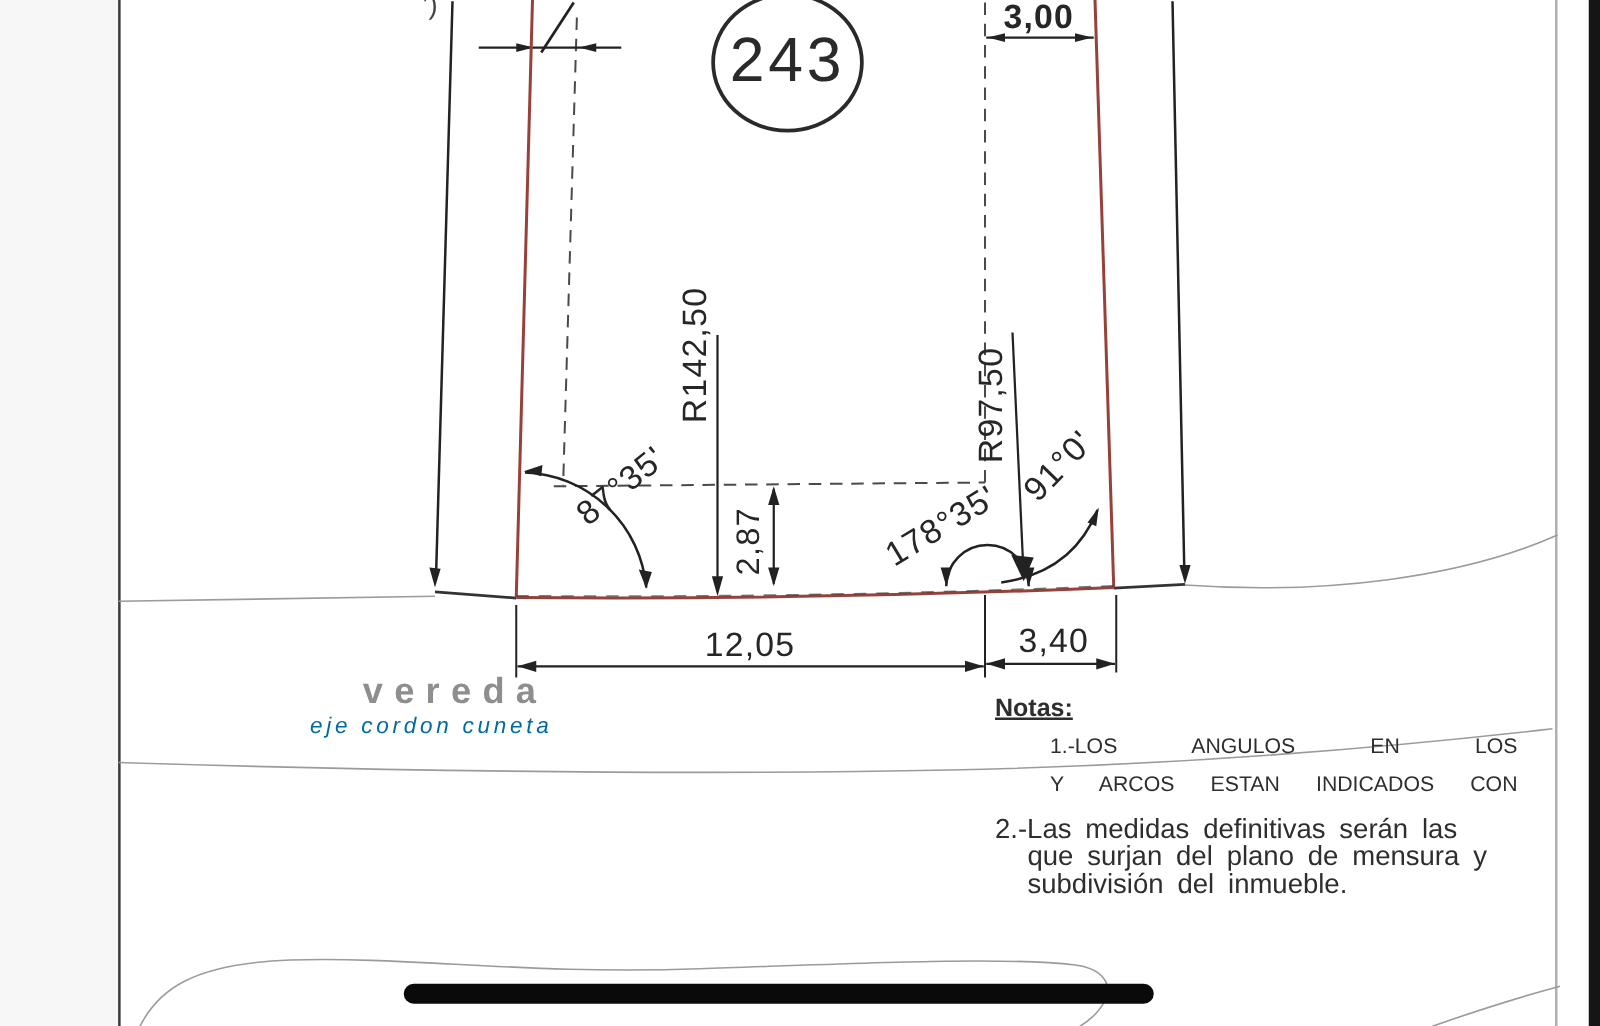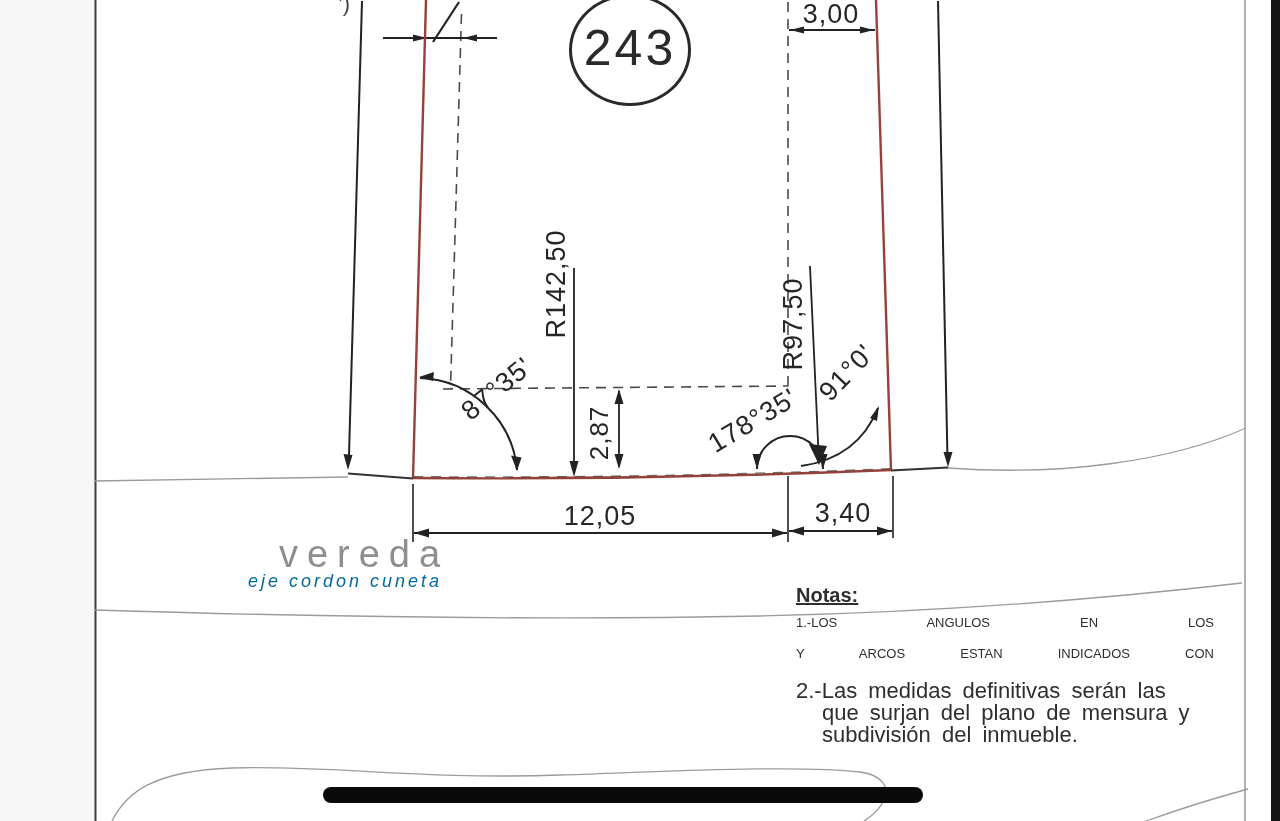--- a/index.html
+++ b/index.html
@@ -16,32 +16,32 @@
   .dim{font-size:27px;letter-spacing:1px;}
   .rot90{transform:translate(-50%,-50%) rotate(-90deg);}
   .gray{color:#8e8e8e;}
   #lot-circle{
     position:absolute;left:630px;top:50px;width:116px;height:106px;
     border:3px solid #2a2a2a;border-radius:50%;
     transform:translate(-50%,-50%);
   }
   #lot-number{font-size:50px;letter-spacing:3px;color:#2a2a2a;}
   #frag-top{font-size:22px;color:#444;}
-  #lbl-vereda{font-size:38px;letter-spacing:9px;}
+  #lbl-vereda{font-size:29px;letter-spacing:9px;font-weight:bold;}
   #lbl-eje{font-size:18px;letter-spacing:3px;color:#0369a1;font-style:italic;}
   #lbl-calle{font-size:35px;letter-spacing:7px;color:#868686;}
   #notes{
     position:absolute;left:796px;top:556px;width:418px;color:#2e2e2e;
   }
   #notes-title{
-    font-size:20px;font-weight:700;text-decoration:underline;margin-bottom:8px;margin-top:28px;
+    font-size:20px;font-weight:700;text-decoration:underline;margin-bottom:8px;
   }
   .n1line{
-    font-size:13px;font-weight:500;height:30.5px;
-    text-align:justify;text-align-last:justify;
+    font-size:17px;font-weight:500;height:30.5px;
+    text-align:justify;text-align-last:justify;margin-left:44px;
   }
   #note2{margin-top:4px;font-size:22px;line-height:22px;word-spacing:5px;}
   .n2cont{padding-left:26px;}
 </style>
 </head>
 <body>
 
 <div id="stage">
 
   <div id="margin-left"></div>
@@ -121,21 +121,21 @@
     <path d="M413,476.5 Q652,478.5 891,468.5" stroke="#333" stroke-width="1.2" stroke-dasharray="10 8" opacity="0.65" fill="none"></path>
 
     <rect x="323" y="787" width="600" height="16" rx="8" fill="#0a0a0a"></rect>
   </svg>
 
   <div id="lot-circle"></div>
   <div class="lbl" id="lot-number" style="left:630px;top:48px;">243</div>
 
   <div class="lbl" id="frag-top" style="left:344px;top:4px;">’)</div>
 
-  <div class="lbl dim" style="left:831px;top:14px;">3,00</div>
+  <div class="lbl dim" style="left:831px;top:14px;font-weight:bold;">3,00</div>
   <div class="lbl dim rot90" style="left:556px;top:284px;">R142,50</div>
   <div class="lbl dim rot90" style="left:793px;top:324px;">R97,50</div>
   <div class="lbl dim rot90" style="left:599px;top:433px;font-size:26px;">2,87</div>
   <div class="lbl dim" style="left:600px;top:516px;">12,05</div>
   <div class="lbl dim" style="left:843px;top:513px;">3,40</div>
 
   <div class="lbl dim" style="left:497px;top:389px;transform:translate(-50%,-50%) rotate(-39deg);">87°35'</div>
   <div class="lbl dim" style="left:753px;top:421px;transform:translate(-50%,-50%) rotate(-31deg);">178°35'</div>
   <div class="lbl dim" style="left:847px;top:373px;transform:translate(-50%,-50%) rotate(-46deg);">91°0'</div>
 

